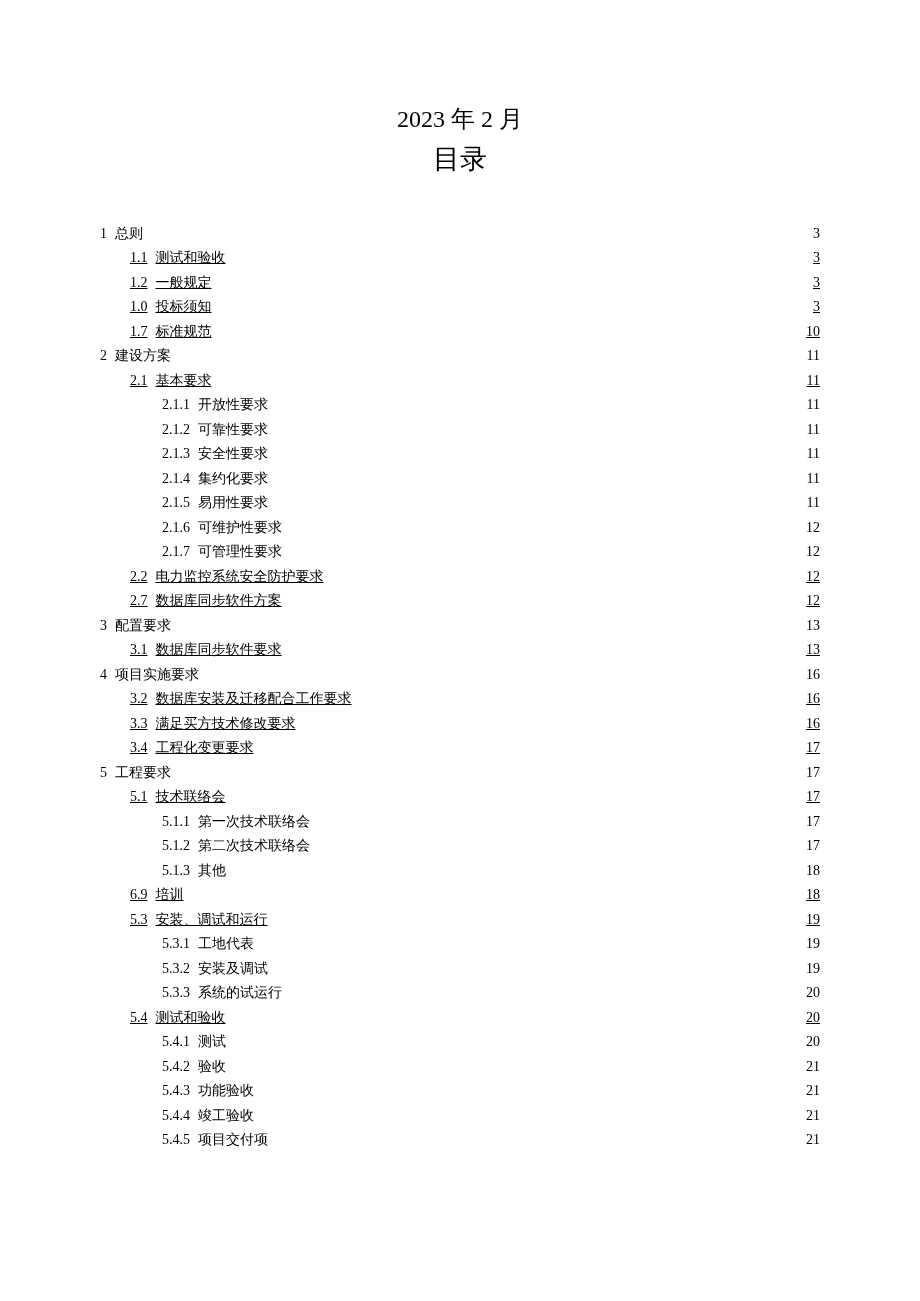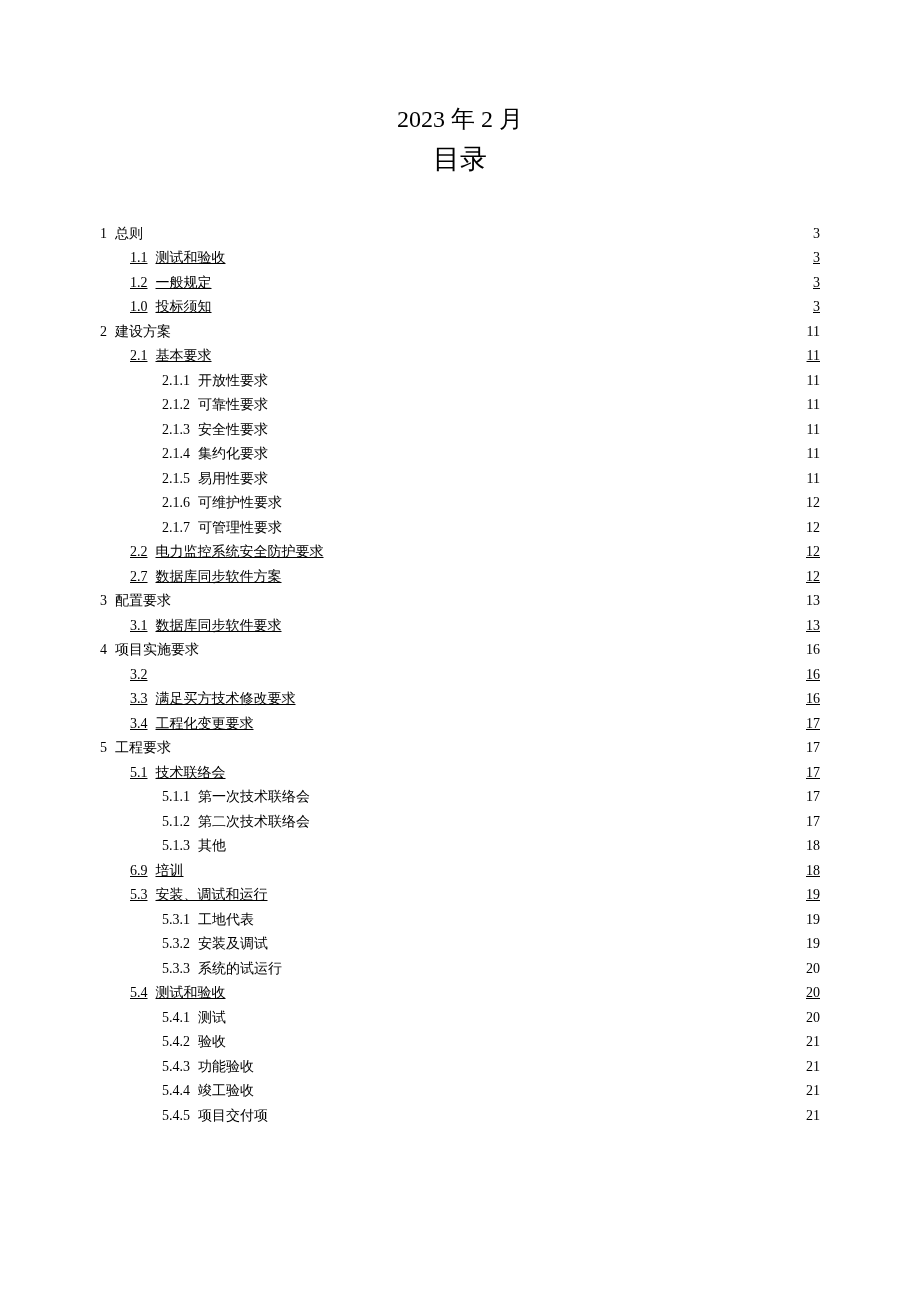--- a/index.html
+++ b/index.html
@@ -68,20 +68,26 @@
       <span class="toc-title">一般规定</span>
       <span class="toc-leader"></span>
       <span class="toc-page">3</span>
     </div>
     <div class="toc-row lvl-2">
       <span class="toc-num">1.0</span>
       <span class="toc-title">投标须知</span>
       <span class="toc-leader"></span>
       <span class="toc-page">3</span>
     </div>
+    <div class="toc-row lvl-2">
+      <span class="toc-num">1.7</span>
+      <span class="toc-title">标准规范</span>
+      <span class="toc-leader"></span>
+      <span class="toc-page">10</span>
+    </div>
     <div class="toc-row lvl-1">
       <span class="toc-num">2</span>
       <span class="toc-title">建设方案</span>
       <span class="toc-leader"></span>
       <span class="toc-page">11</span>
     </div>
     <div class="toc-row lvl-2">
       <span class="toc-num">2.1</span>
       <span class="toc-title">基本要求</span>
       <span class="toc-leader"></span>
@@ -154,20 +160,21 @@
       <span class="toc-page">13</span>
     </div>
     <div class="toc-row lvl-1">
       <span class="toc-num">4</span>
       <span class="toc-title">项目实施要求</span>
       <span class="toc-leader"></span>
       <span class="toc-page">16</span>
     </div>
     <div class="toc-row lvl-2">
       <span class="toc-num">3.2</span>
+      <span class="toc-title">数据库安装及迁移配合工作要求</span>
       <span class="toc-leader"></span>
       <span class="toc-page">16</span>
     </div>
     <div class="toc-row lvl-2">
       <span class="toc-num">3.3</span>
       <span class="toc-title">满足买方技术修改要求</span>
       <span class="toc-leader"></span>
       <span class="toc-page">16</span>
     </div>
     <div class="toc-row lvl-2">

